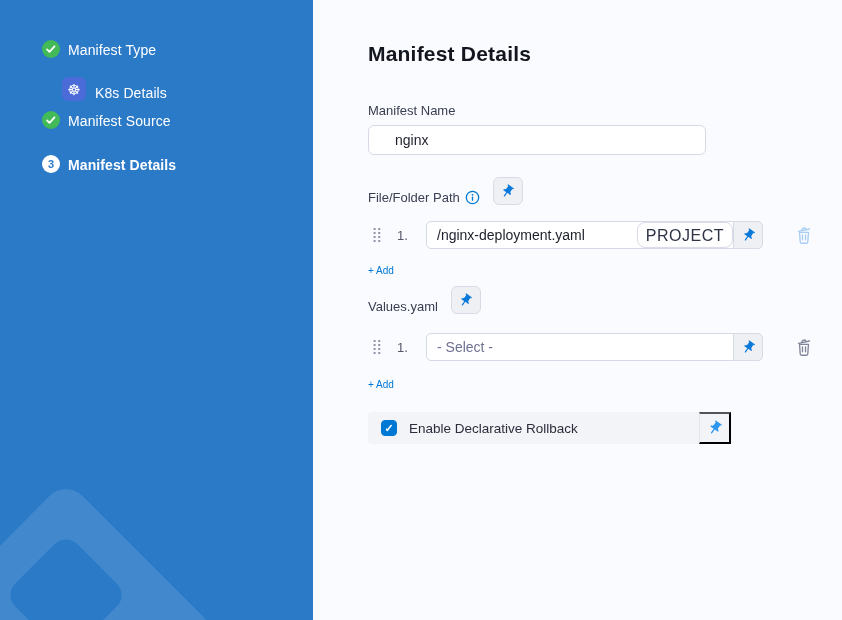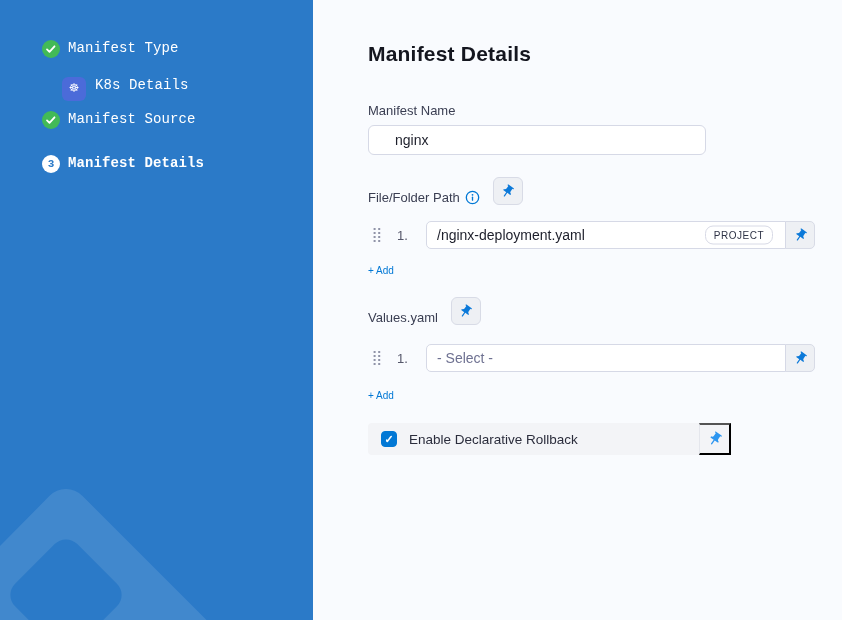--- a/index.html
+++ b/index.html
@@ -13,21 +13,21 @@
 
   
   .sidebar {
     position:relative;
     width:313px; height:620px;
     background:#2b7ac8;
     flex:0 0 313px;
     overflow:hidden;
   }
   .steps { padding:40px 0 0 42px; position:relative; z-index:2; }
-  .step { display:flex; align-items:flex-start; cursor:pointer;font-family:Liberation Mono, monospace; }
+  .step { display:flex; align-items:flex-end; cursor:pointer; }
   .step-label { color:#fff; font-size:14px; font-weight:500; margin-left:8px; letter-spacing:.1px; }
   .step-label.active { font-weight:700; }
   .check-circle { width:18px; height:18px; flex:0 0 18px; }
   .num-circle {
     width:18px; height:18px; flex:0 0 18px;
     background:#fff; color:#2b7ac8;
     border-radius:50%;
     font-size:11px; font-weight:700;
     display:flex; align-items:center; justify-content:center;
   }
@@ -55,47 +55,47 @@
     display:block; margin-top:7px;
     width:338px; height:30px;
     border:1px solid #d6d9e6; border-radius:6px;
     background:#fff; padding:0 26px;
     font-family:inherit; font-size:14px; color:#1d1f2b;
     outline:none;
   }
 
   .label-row { display:flex; align-items:flex-end; }
   .label-row-file { margin-top:22px; }
-  .label-row-values { margin-top:19px; }
+  .label-row-values { margin-top:8px; }
   .info-icon { margin-left:5px; display:flex; cursor:pointer; }
   .pin-btn {
     margin-left:13px;
     width:30px; height:28px;
     background:#eef0f4; border:1px solid #d8dbe6; border-radius:6px;
     display:flex; align-items:center; justify-content:center;
     color:#0b79d9; cursor:pointer; padding:0;
   }
   .pin-btn svg, .pin-plain svg { display:block; }
 
   .item-row { display:flex; align-items:center; margin-top:16px; }
   .drag-handle { margin-left:5px; color:#9093a8; cursor:grab; display:flex; }
   .row-index { margin-left:16px; width:18px; font-size:13px; color:#55576a; }
   .input-group { display:flex; align-items:center; margin-left:11px; }
-  .path-wrap { position:relative; width:360px; }
+  .path-wrap { position:relative; width:308px; }
   .row-input {
     width:100%; height:28px;
     border:1px solid #d6d9e6; border-radius:5px 0 0 5px;
     background:#fff; padding:0 76px 0 10px;
     font-family:inherit; font-size:14px; color:#1d1f2b; outline:none;
   }
   .row-input::placeholder { color:#6e7191; }
   .select-input { padding-right:16px; }
   .scope-badge {
-    position:absolute; right:13px; top:50%; transform:translateY(-50%);
-    font-size:10px; font-weight:500; letter-spacing:.5px;
+    position:absolute; right:1px; top:50%; transform:translateY(-50%);
+    font-size:16px; font-weight:500; letter-spacing:.5px;
     color:#2e3346; background:#fff;
     border:1px solid #d8dae6; border-radius:8px;
     padding:2.5px 8px; line-height:1.2;
   }
   .pin-attach {
     width:30px; height:28px; margin-left:-1px;
     background:#eef0f4; border:1px solid #d8dbe6; border-radius:0 5px 5px 0;
     display:flex; align-items:center; justify-content:center;
     color:#0b79d9; cursor:pointer; padding:0;
   }

